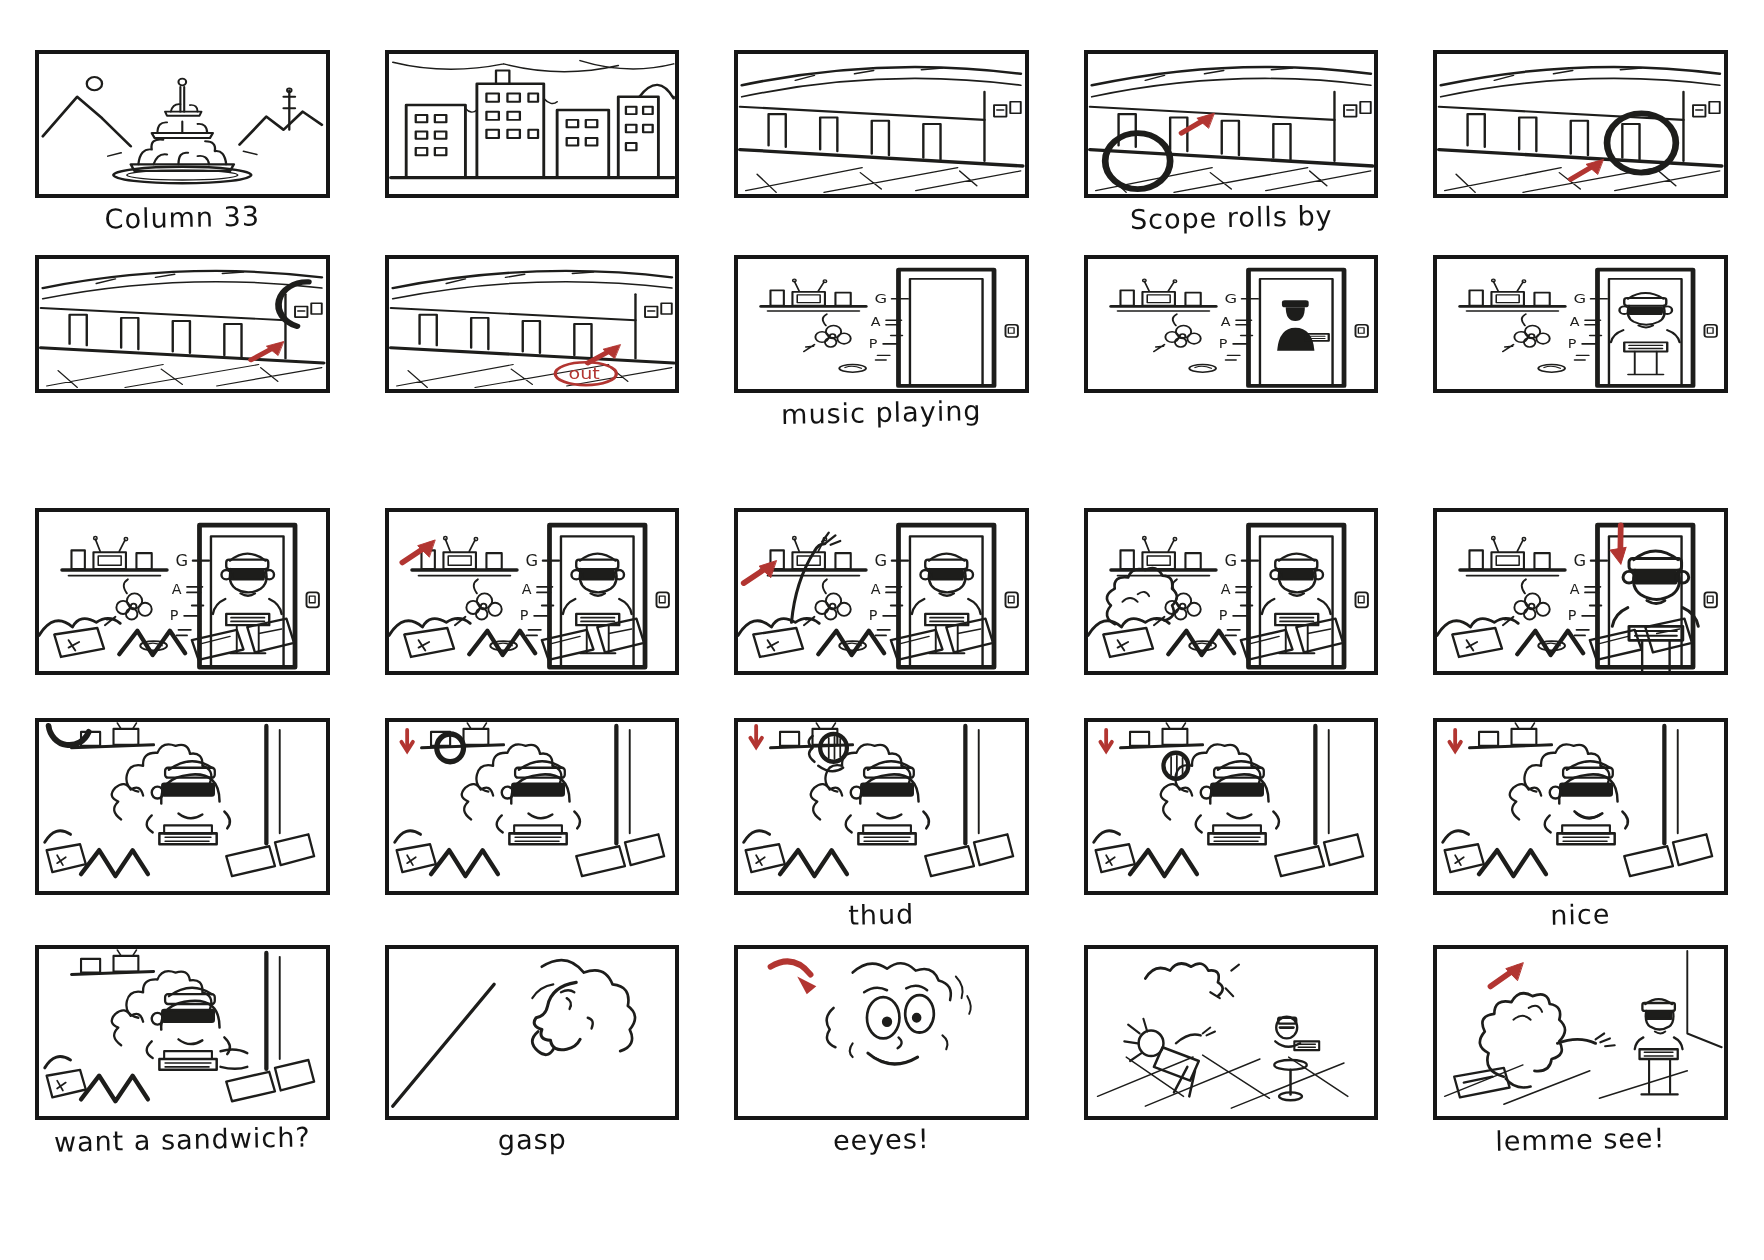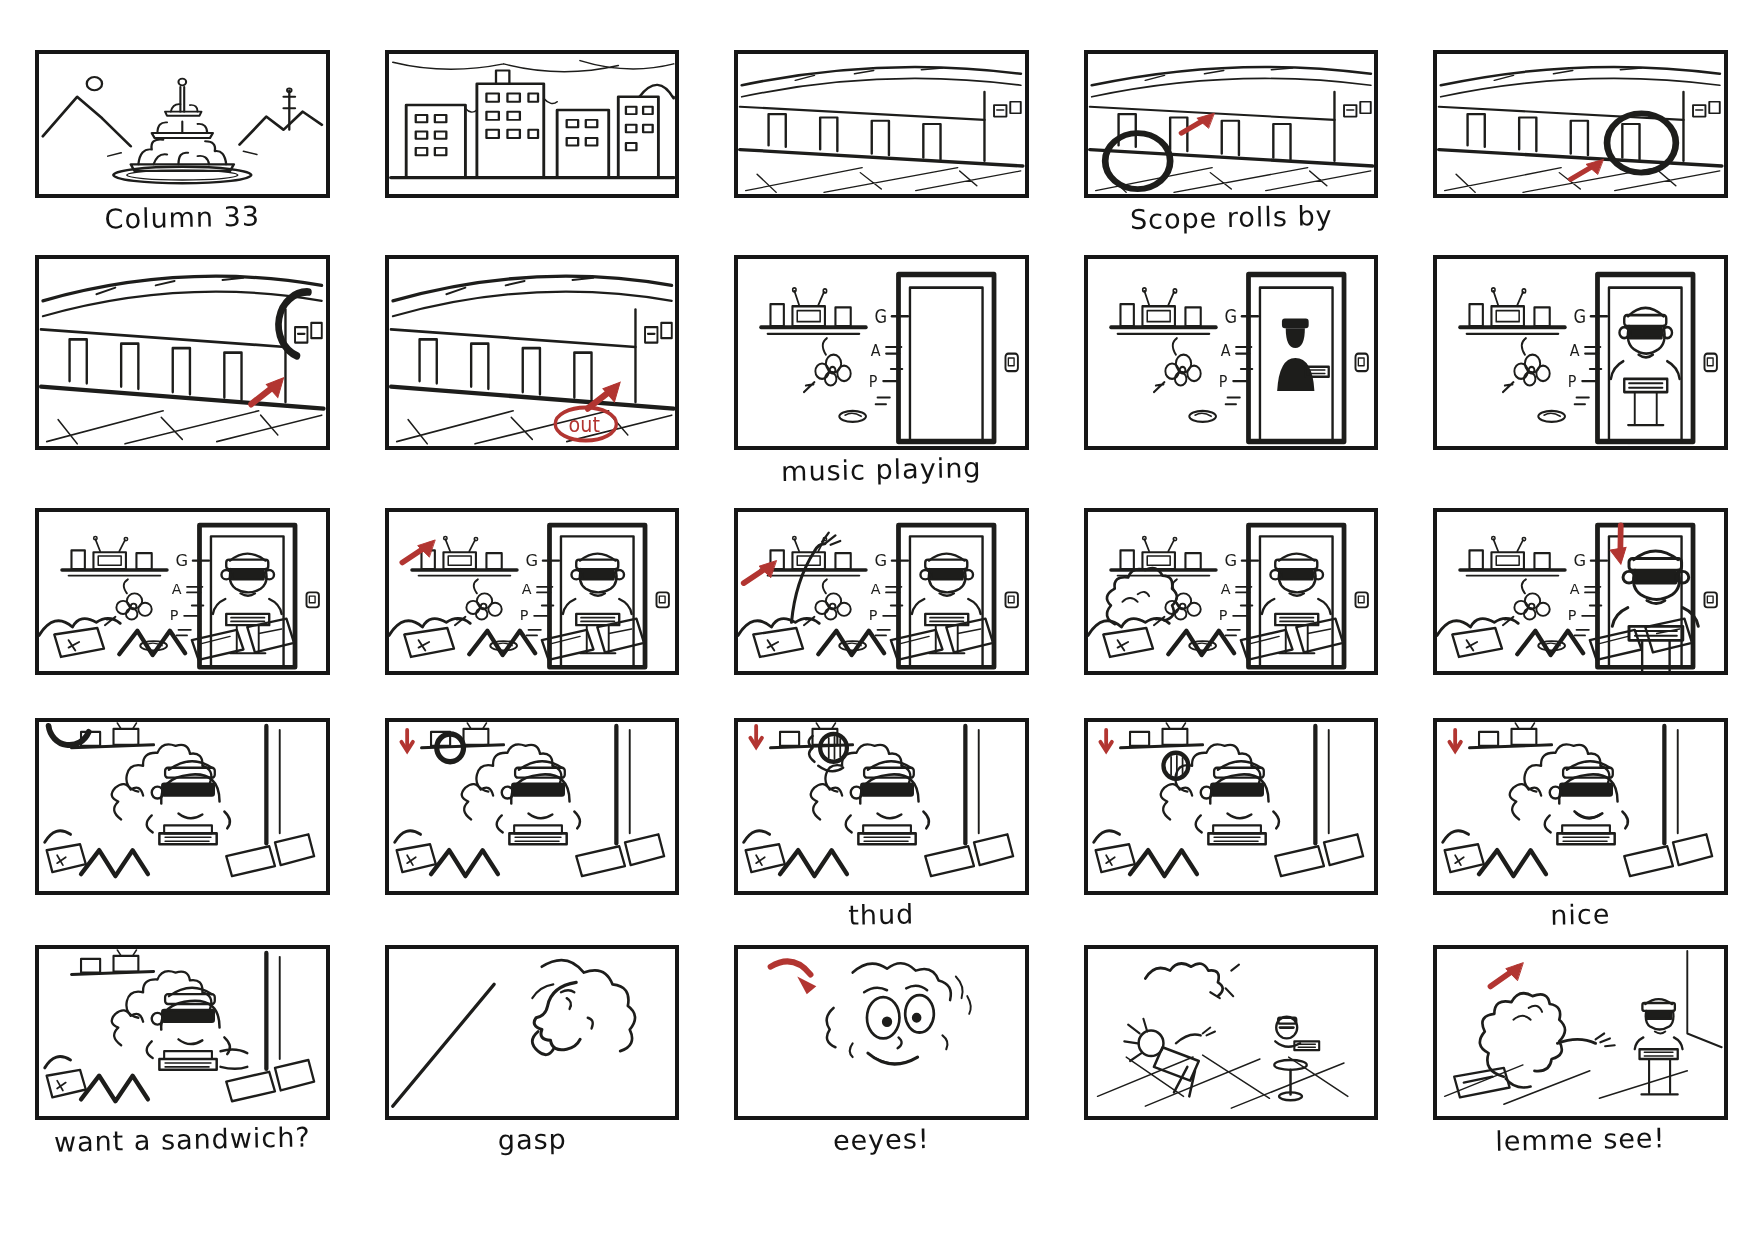--- a/index.html
+++ b/index.html
@@ -1,20 +1,20 @@
 <!DOCTYPE html>
 <html><head>
 <meta charset="utf-8">
 <style>
   html,body{margin:0;padding:0;background:#ffffff;}
   .page{position:relative;width:1764px;height:1260px;background:#fff;overflow:hidden;
         font-family:"DejaVu Sans",sans-serif;color:#1d1d1b;}
   .row{position:absolute;left:35px;width:1693px;display:flex;gap:55px;}
   .row1{top:50px;height:148px;}
-  .row2{top:255px;height:195px;}
+  .row2{top:255px;height:138px;}
   .row3{top:508px;height:167px;}
   .row4{top:718px;height:177px;}
   .row5{top:945px;height:175px;}
   figure.panel{position:relative;flex:1;margin:0;border:4px solid #161616;background:#fff;box-sizing:border-box;}
   figure.panel svg{display:block;width:100%;height:100%;}
   figcaption{position:absolute;top:100%;left:0;width:100%;margin-top:8px;text-align:center;
              font-size:27px;letter-spacing:1px;transform:rotate(-1.2deg);color:#131313;white-space:nowrap;}
   .ink{stroke:#1d1d1b;fill:none;stroke-linecap:round;stroke-linejoin:round;}
   .hiddefs{position:absolute;width:0;height:0;overflow:hidden;}
   text.sketch{font-family:"DejaVu Sans",sans-serif;fill:#1d1d1b;stroke:none;}

